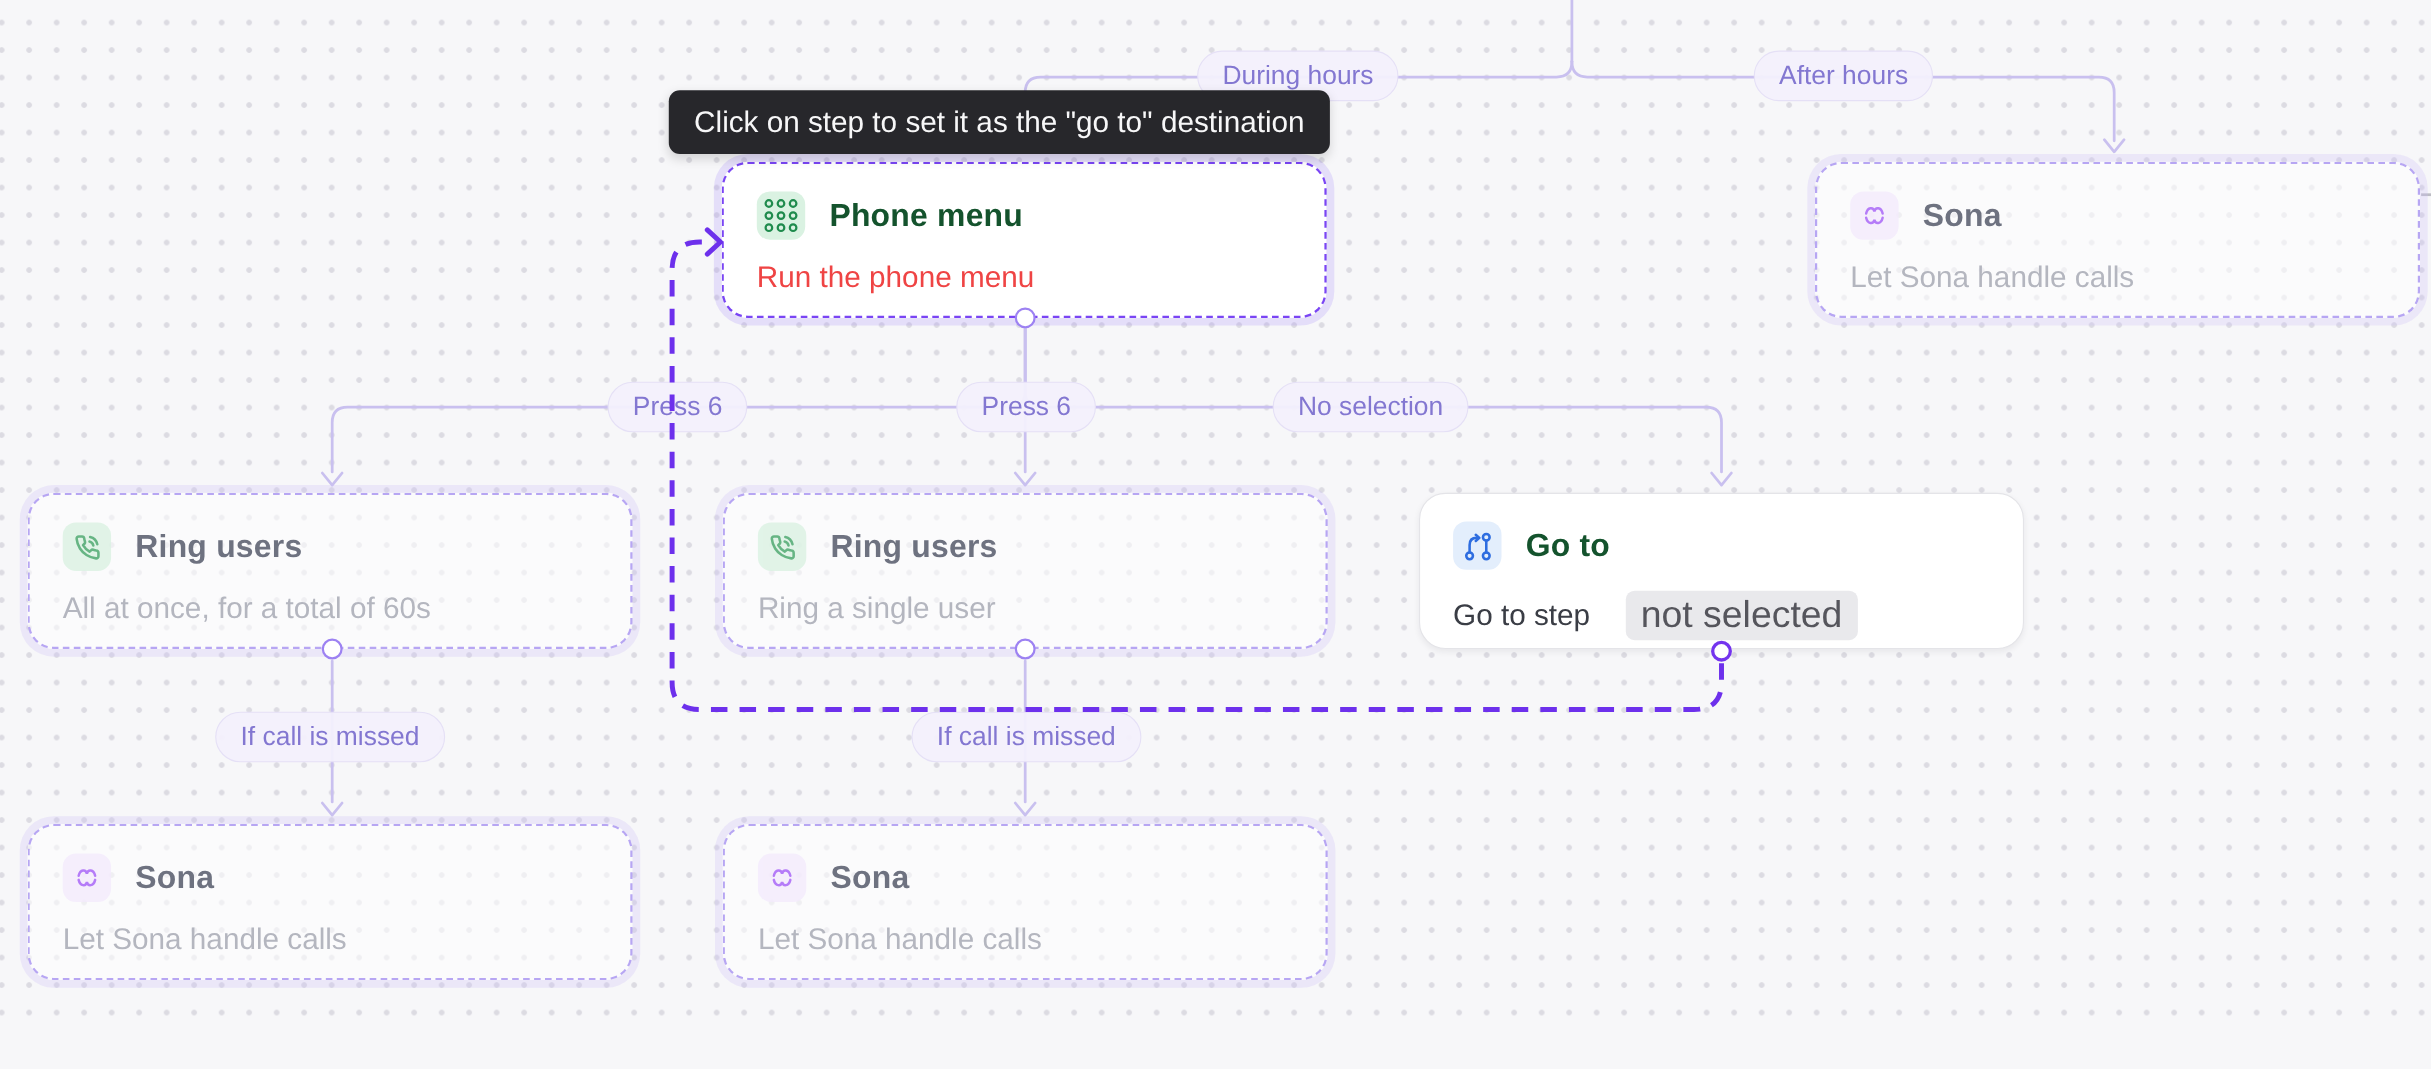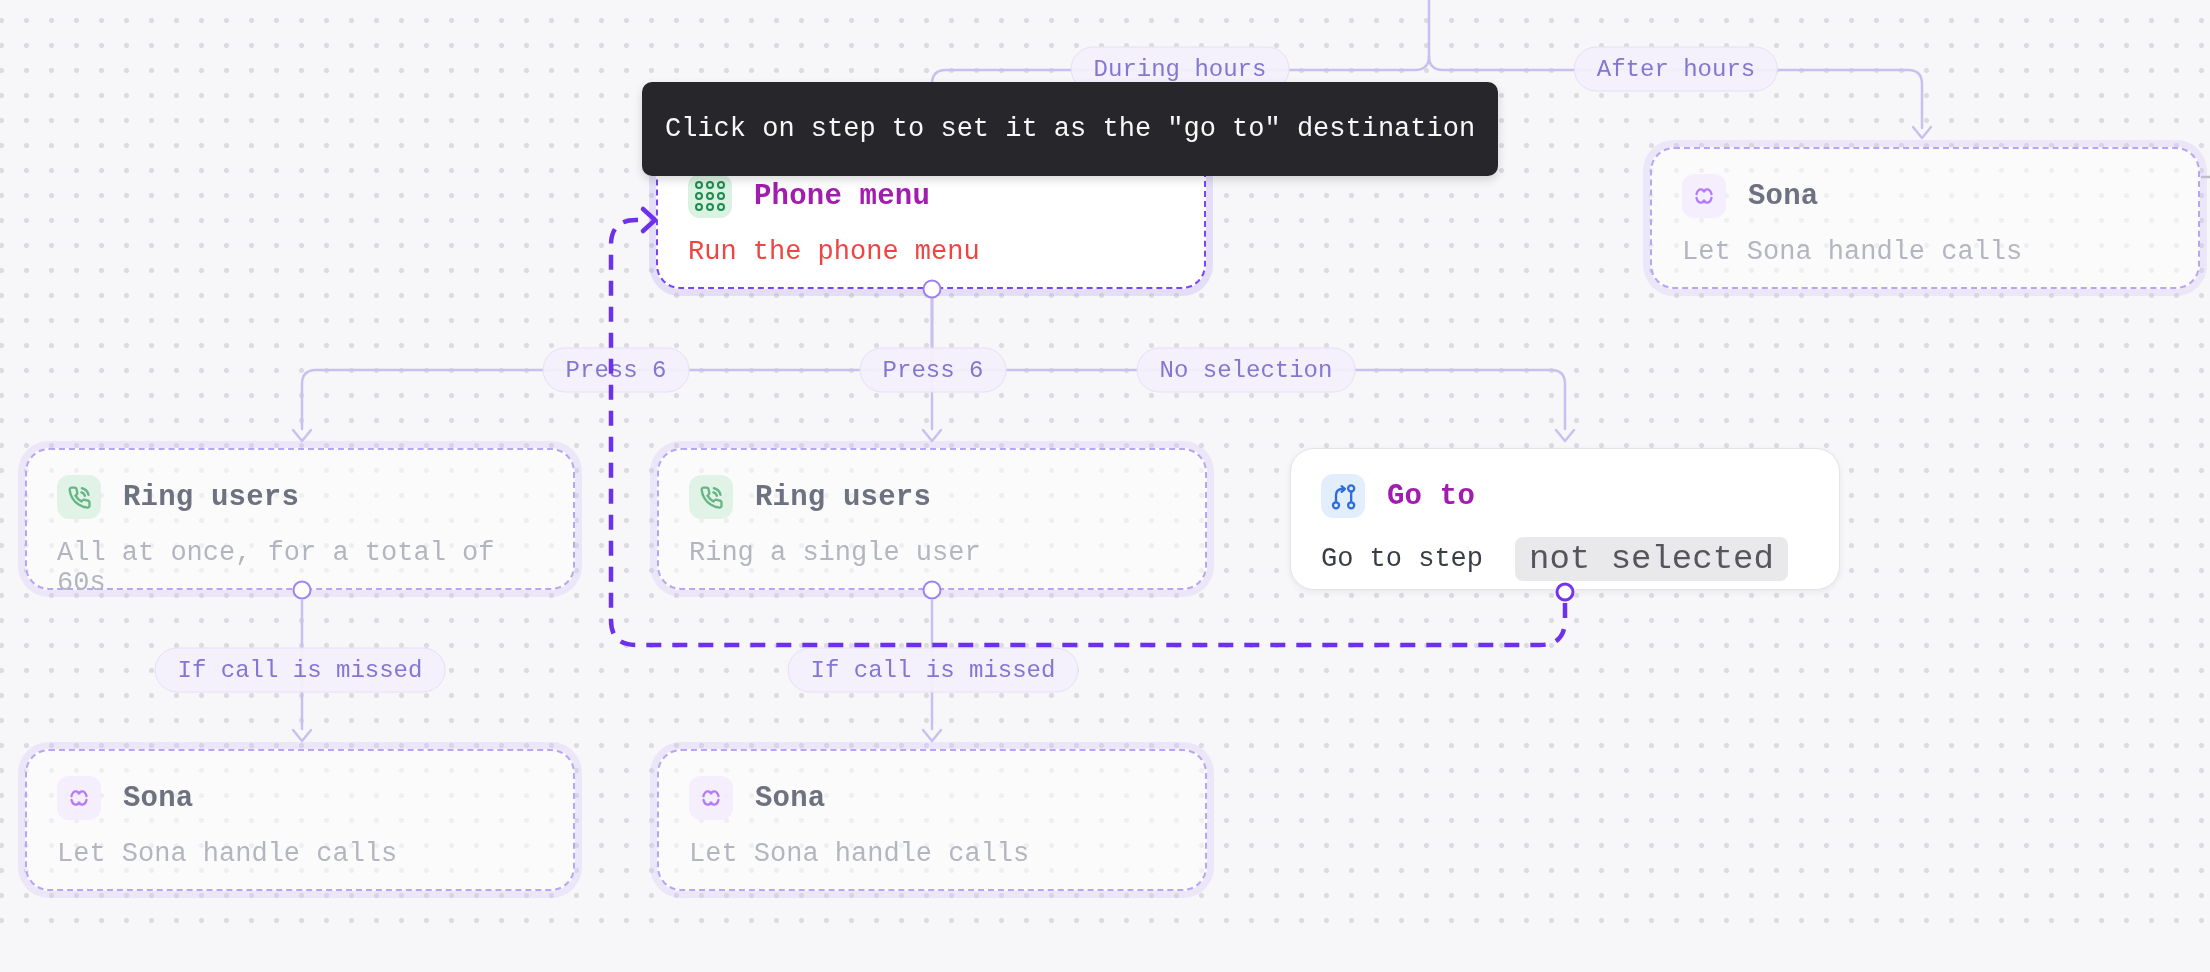--- a/index.html
+++ b/index.html
@@ -1,18 +1,18 @@
 <!DOCTYPE html>
 <html><head>
 <meta charset="utf-8">
 <style>
   html,body{margin:0;padding:0;background:#f7f7f9;}
   .canvas{
     position:relative;width:2210px;height:940px;overflow:hidden;
-    font-family:Liberation Mono, monospace;
+    font-family:Liberation Sans, sans-serif;
     background-color:#f7f7f9;
     background-image:radial-gradient(circle, #dcdbe2 2.2px, rgba(220,219,226,0) 2.9px);
     background-size:25px 25px;background-position:14px 8px;
   }
   svg.layer{position:absolute;left:0;top:0;pointer-events:none;}
 
   
   .node{position:absolute;width:550px;height:142px;box-sizing:border-box;
     border-radius:24px;padding:25px 30px;}
   .node.dashed{border:2.5px dashed #b7a6f3;background:rgba(255,255,255,0.55);
@@ -21,21 +21,21 @@
     box-shadow:0 0 0 7px rgba(157,125,248,0.20);}
   .node.solid{border:1.5px solid #e4e4e8;background:#ffffff;
     box-shadow:0 2px 6px rgba(30,30,40,0.07);text-align:right;}
   .nhead{display:flex;align-items:center;gap:22px;}
   .icon{width:44px;height:44px;border-radius:12px;flex:none;
     display:flex;align-items:center;justify-content:center;}
   .icon.green{background:#daf2e2;}
   .icon.purple{background:#f4ebfd;}
   .icon.blue{background:#e3eefc;}
   .node.dashed .icon{opacity:0.78;}
-  .title{font-size:29px;font-weight:700;color:#a21caf;letter-spacing:.2px;}
+  .title{font-size:29px;font-weight:700;color:#14532d;letter-spacing:.2px;}
   .node.dashed .title{color:#6e7280;}
   .subtitle{margin-top:19px;font-size:27px;color:#70747e;}
   .node.dashed .subtitle{color:#b4b6bf;}
   .subtitle.withchip{display:flex;align-items:center;gap:32px;color:#3a3d45;}
   .chip{background:#e9e9ec;color:#55555c;border-radius:8px;padding:3px 14px;
     font-size:34px;}
 
   
   .dialpad{display:grid;grid-template-columns:repeat(3,8px);grid-auto-rows:8px;
     gap:3px;}
@@ -48,22 +48,22 @@
     border-radius:999px;padding:8px 22px;font-size:24px;color:#8377d1;
     white-space:nowrap;}
 
   
   .handle{position:absolute;width:19px;height:19px;border-radius:50%;
     background:#ffffff;border:2.5px solid #9d82f2;box-sizing:border-box;
     transform:translate(-50%,-50%);}
   .handle.strong{border:3px solid #7434ee;}
 
   
-  .tooltip{position:absolute;left:642px;top:82px;height:58px;
-    display:flex;align-items:center;padding:18px 23px;background:#27272b;
+  .tooltip{position:absolute;left:608px;top:82px;height:58px;
+    display:flex;align-items:center;padding:0 23px;background:#27272b;
     color:#f7f7f8;font-size:27px;border-radius:10px;
     box-shadow:0 4px 10px rgba(0,0,0,0.15);white-space:nowrap;}
 </style>
 </head>
 <body>
 
 <div class="canvas">
 
   <svg class="layer" width="2210" height="972">
     <g fill="none" stroke="#c9c0ef" stroke-width="2.5" stroke-linejoin="round" stroke-linecap="round">

